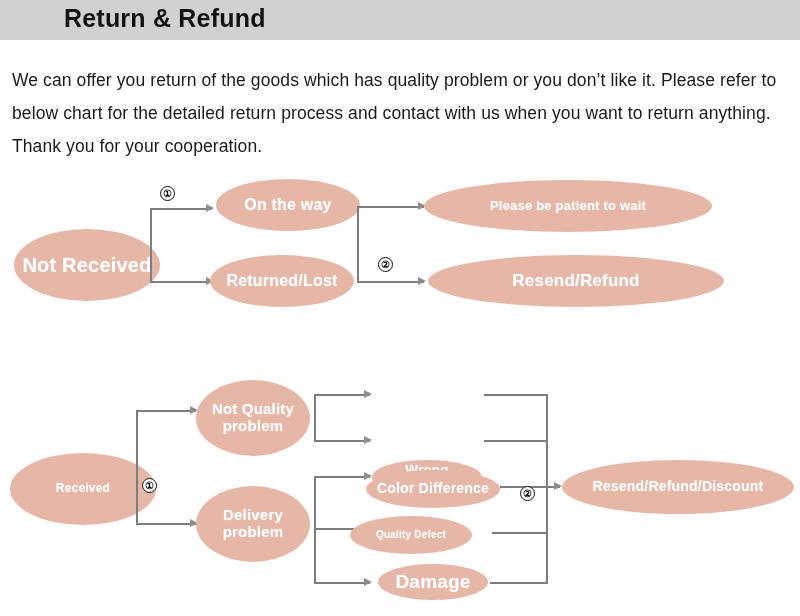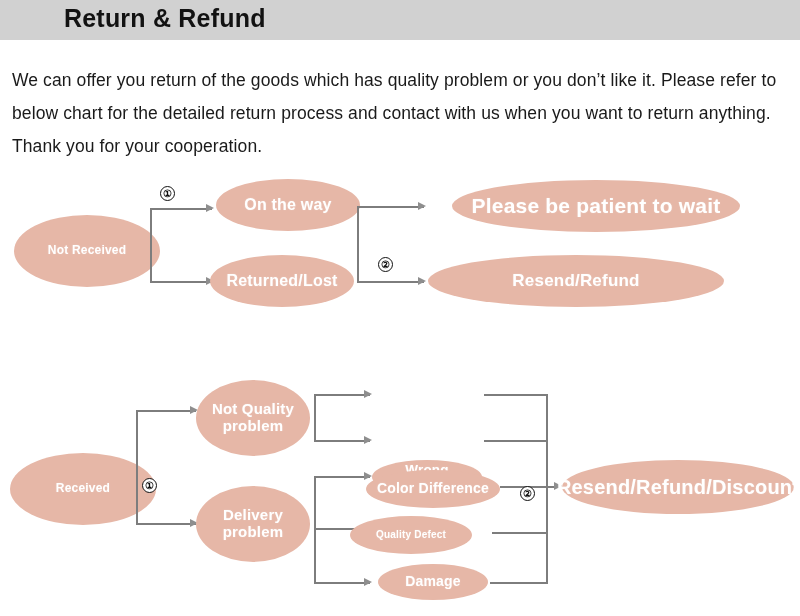--- a/index.html
+++ b/index.html
@@ -109,21 +109,21 @@
 </head>
 <body>
 
 <div id="header-bar"></div>
 <div id="header-title">Return &amp; Refund</div>
 
 <p id="intro-paragraph">We can offer you return of the goods which has quality problem or you don’t like it. Please refer to below chart for the detailed return process and contact with us when you want to return anything. Thank you for your cooperation.</p>
 
 <div id="flow-one" class="flow">
 
-  <div class="node" style="left:14px; top:55px; width:146px; height:72px; font-size:12px;">Not Received</div>
+  <div class="node" style="left:14px; top:69px; width:146px; height:72px; font-size:20px;">Not Received</div>
 
   <div class="vline" style="left:150px; top:48px; height:75px;"></div>
   <div class="hline" style="left:150px; top:48px; width:62px;"></div>
   <div class="arrowhead" style="left:206px; top:43.5px;"></div>
   <div class="hline" style="left:150px; top:121px; width:62px;"></div>
   <div class="arrowhead" style="left:206px; top:116.5px;"></div>
 
   <div class="step-marker" style="left:160px; top:26px;">①</div>
 
   <div class="node" style="left:216px; top:19px; width:144px; height:52px; font-size:16px;">On the way</div>
@@ -131,21 +131,21 @@
   <div class="node" style="left:210px; top:95px; width:144px; height:52px; font-size:16px;">Returned/Lost</div>
 
   <div class="vline" style="left:357px; top:46px; height:77px;"></div>
   <div class="hline" style="left:357px; top:46px; width:67px;"></div>
   <div class="arrowhead" style="left:418px; top:41.5px;"></div>
   <div class="hline" style="left:357px; top:121px; width:67px;"></div>
   <div class="arrowhead" style="left:418px; top:116.5px;"></div>
 
   <div class="step-marker" style="left:378px; top:97px;">②</div>
 
-  <div class="node" style="left:452px; top:20px; width:288px; height:52px; font-size:21px;">Please be patient to wait</div>
+  <div class="node" style="left:424px; top:20px; width:288px; height:52px; font-size:13px;">Please be patient to wait</div>
 
   <div class="node" style="left:428px; top:95px; width:296px; height:52px; font-size:17px;">Resend/Refund</div>
 </div>
 
 <div id="flow-two" class="flow">
 
   <div class="node" style="left:10px; top:85px; width:146px; height:72px; font-size:12px;">Received</div>
 
   <div class="vline" style="left:136px; top:42px; height:114px;"></div>
   <div class="hline" style="left:136px; top:42px; width:60px;"></div>
@@ -173,27 +173,27 @@
   <div class="hline" style="left:314px; top:214px; width:56px;"></div>
   <div class="arrowhead" style="left:364px; top:209.5px;"></div>
 
 
   <div class="node" style="left:372px; top:56px; width:110px; height:34px; font-size:13.5px;margin-top:36px;">Wrong Delivery</div>
 
   <div class="node" style="left:366px; top:102px; width:134px; height:38px; font-size:14px;">Color Difference</div>
 
   <div class="node" style="left:350px; top:148px; width:122px; height:38px; font-size:10px;">Quality Defect</div>
 
-  <div class="node" style="left:378px; top:196px; width:110px; height:36px; font-size:14px;text-align:right;">Damage</div>
+  <div class="node" style="left:378px; top:196px; width:110px; height:36px; font-size:19px;text-align:right;">Damage</div>
 
   <div class="vline" style="left:546px; top:26px; height:190px;"></div>
   <div class="hline" style="left:484px; top:26px; width:63px;"></div>
   <div class="hline" style="left:484px; top:72px; width:63px;"></div>
   <div class="hline" style="left:500px; top:118px; width:47px;"></div>
   <div class="hline" style="left:492px; top:164px; width:55px;"></div>
   <div class="hline" style="left:490px; top:214px; width:57px;"></div>
   <div class="hline" style="left:546px; top:118px; width:14px;"></div>
   <div class="arrowhead" style="left:554px; top:113.5px;"></div>
 
   <div class="step-marker" style="left:520px; top:118px;">②</div>
 
-  <div class="node" style="left:562px; top:92px; width:232px; height:54px; font-size:20px;">Resend/Refund/Discount</div>
+  <div class="node" style="left:562px; top:92px; width:232px; height:54px; font-size:14px;">Resend/Refund/Discount</div>
 </div>
 
 </body></html>

